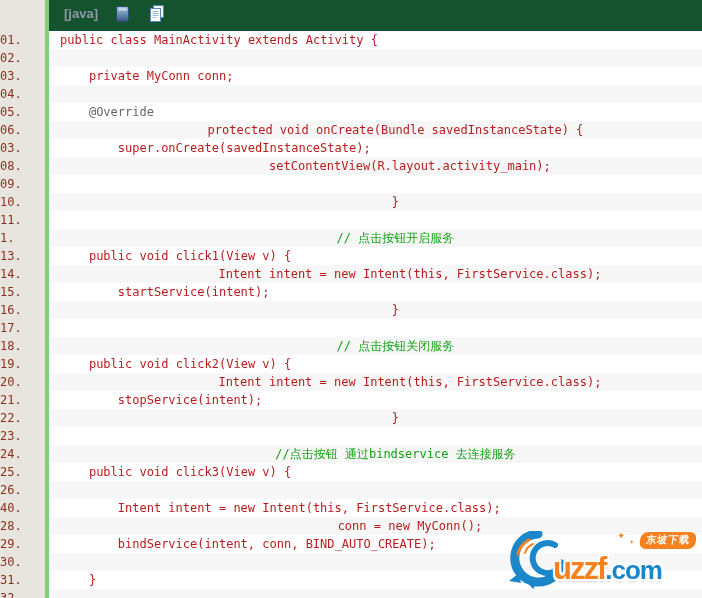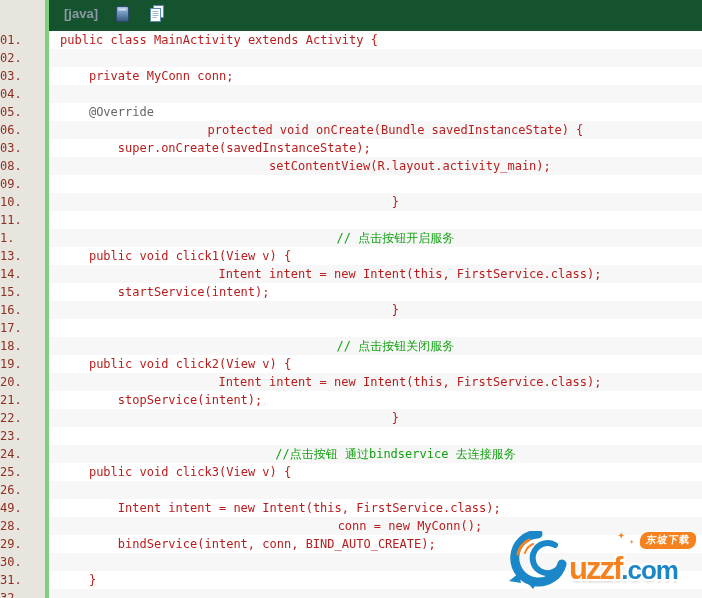--- a/index.html
+++ b/index.html
@@ -39,21 +39,21 @@
   .row.alt .line { background:#f7f7f7;text-align:center; }
   .t-k { color:#b91c1c; font-weight:normal; }
   .t-p { color:#b91c1c; }
   .t-c { color:#12a012; }
   .t-a { color:#666666; }
 
   
   .watermark { position:absolute; right:5px; bottom:3px; width:192px; height:64px; z-index:3; }
   .wm-swirl { position:absolute; left:0; bottom:1px; }
   .wm-text {
-    position:absolute; left:64px; top:20px; white-space:nowrap;
+    position:absolute; left:48px; top:20px; white-space:nowrap;
     font-family:"Liberation Sans","DejaVu Sans",sans-serif; font-weight:bold;
   }
   .wm-brand {
     font-size:31px; color:#f5821f; letter-spacing:-2px;
     text-shadow:-2px -2px 0 #fff,2px -2px 0 #fff,-2px 2px 0 #fff,2px 2px 0 #fff,0 3px 3px rgba(0,0,0,.18);
   }
   .wm-tld {
     font-size:26px; color:#1b86c8; letter-spacing:-1px;
     text-shadow:-2px -2px 0 #fff,2px -2px 0 #fff,-2px 2px 0 #fff,2px 2px 0 #fff,0 3px 3px rgba(0,0,0,.18);
   }
@@ -197,21 +197,21 @@
       </div>
       <div class="row">
         <span class="ln">25.</span>
         <span class="line"><span class="t-p">    </span><span class="t-k">public</span><span class="t-p"> </span><span class="t-k">void</span><span class="t-p"> click3(View v) {</span></span>
       </div>
       <div class="row alt">
         <span class="ln">26.</span>
         <span class="line"></span>
       </div>
       <div class="row">
-        <span class="ln">49.</span>
+        <span class="ln">40.</span>
         <span class="line"><span class="t-p">        Intent intent = </span><span class="t-k">new</span><span class="t-p"> Intent(</span><span class="t-k">this</span><span class="t-p">, FirstService.</span><span class="t-k">class</span><span class="t-p">);</span></span>
       </div>
       <div class="row alt">
         <span class="ln">28.</span>
         <span class="line"><span class="t-p">        conn = </span><span class="t-k">new</span><span class="t-p"> MyConn();</span></span>
       </div>
       <div class="row">
         <span class="ln">29.</span>
         <span class="line"><span class="t-p">        bindService(intent, conn, BIND_AUTO_CREATE);</span></span>
       </div>

